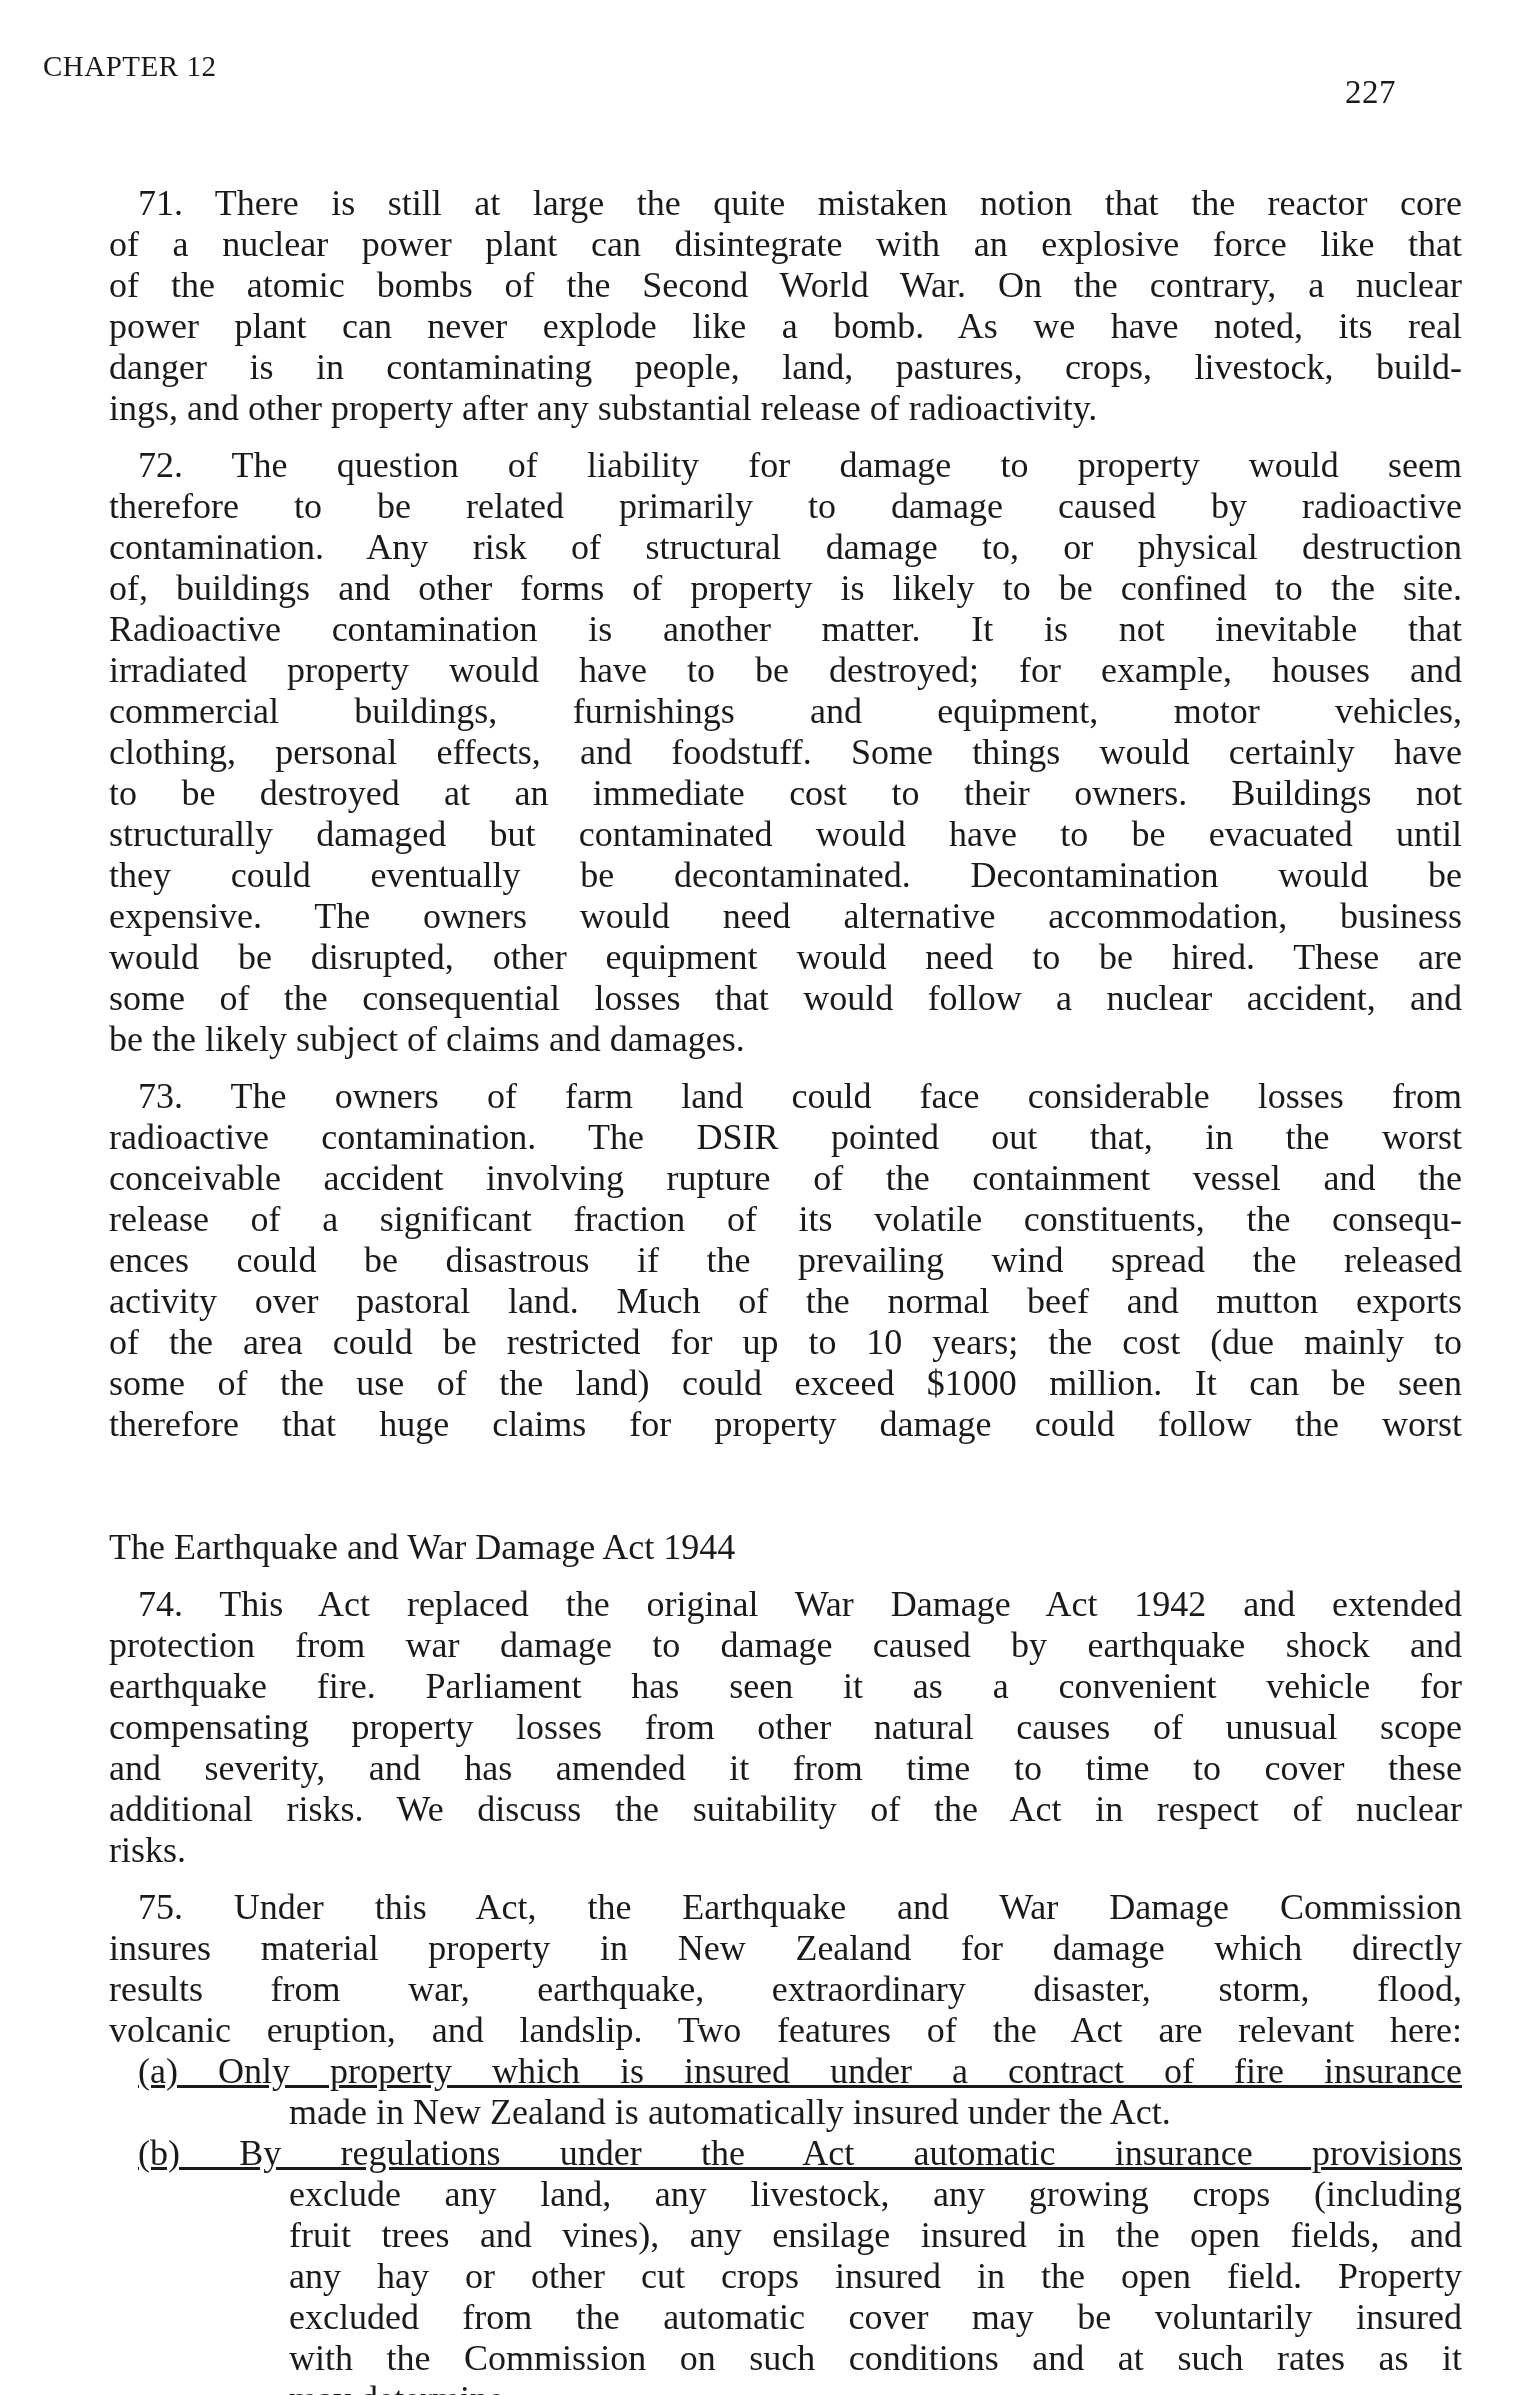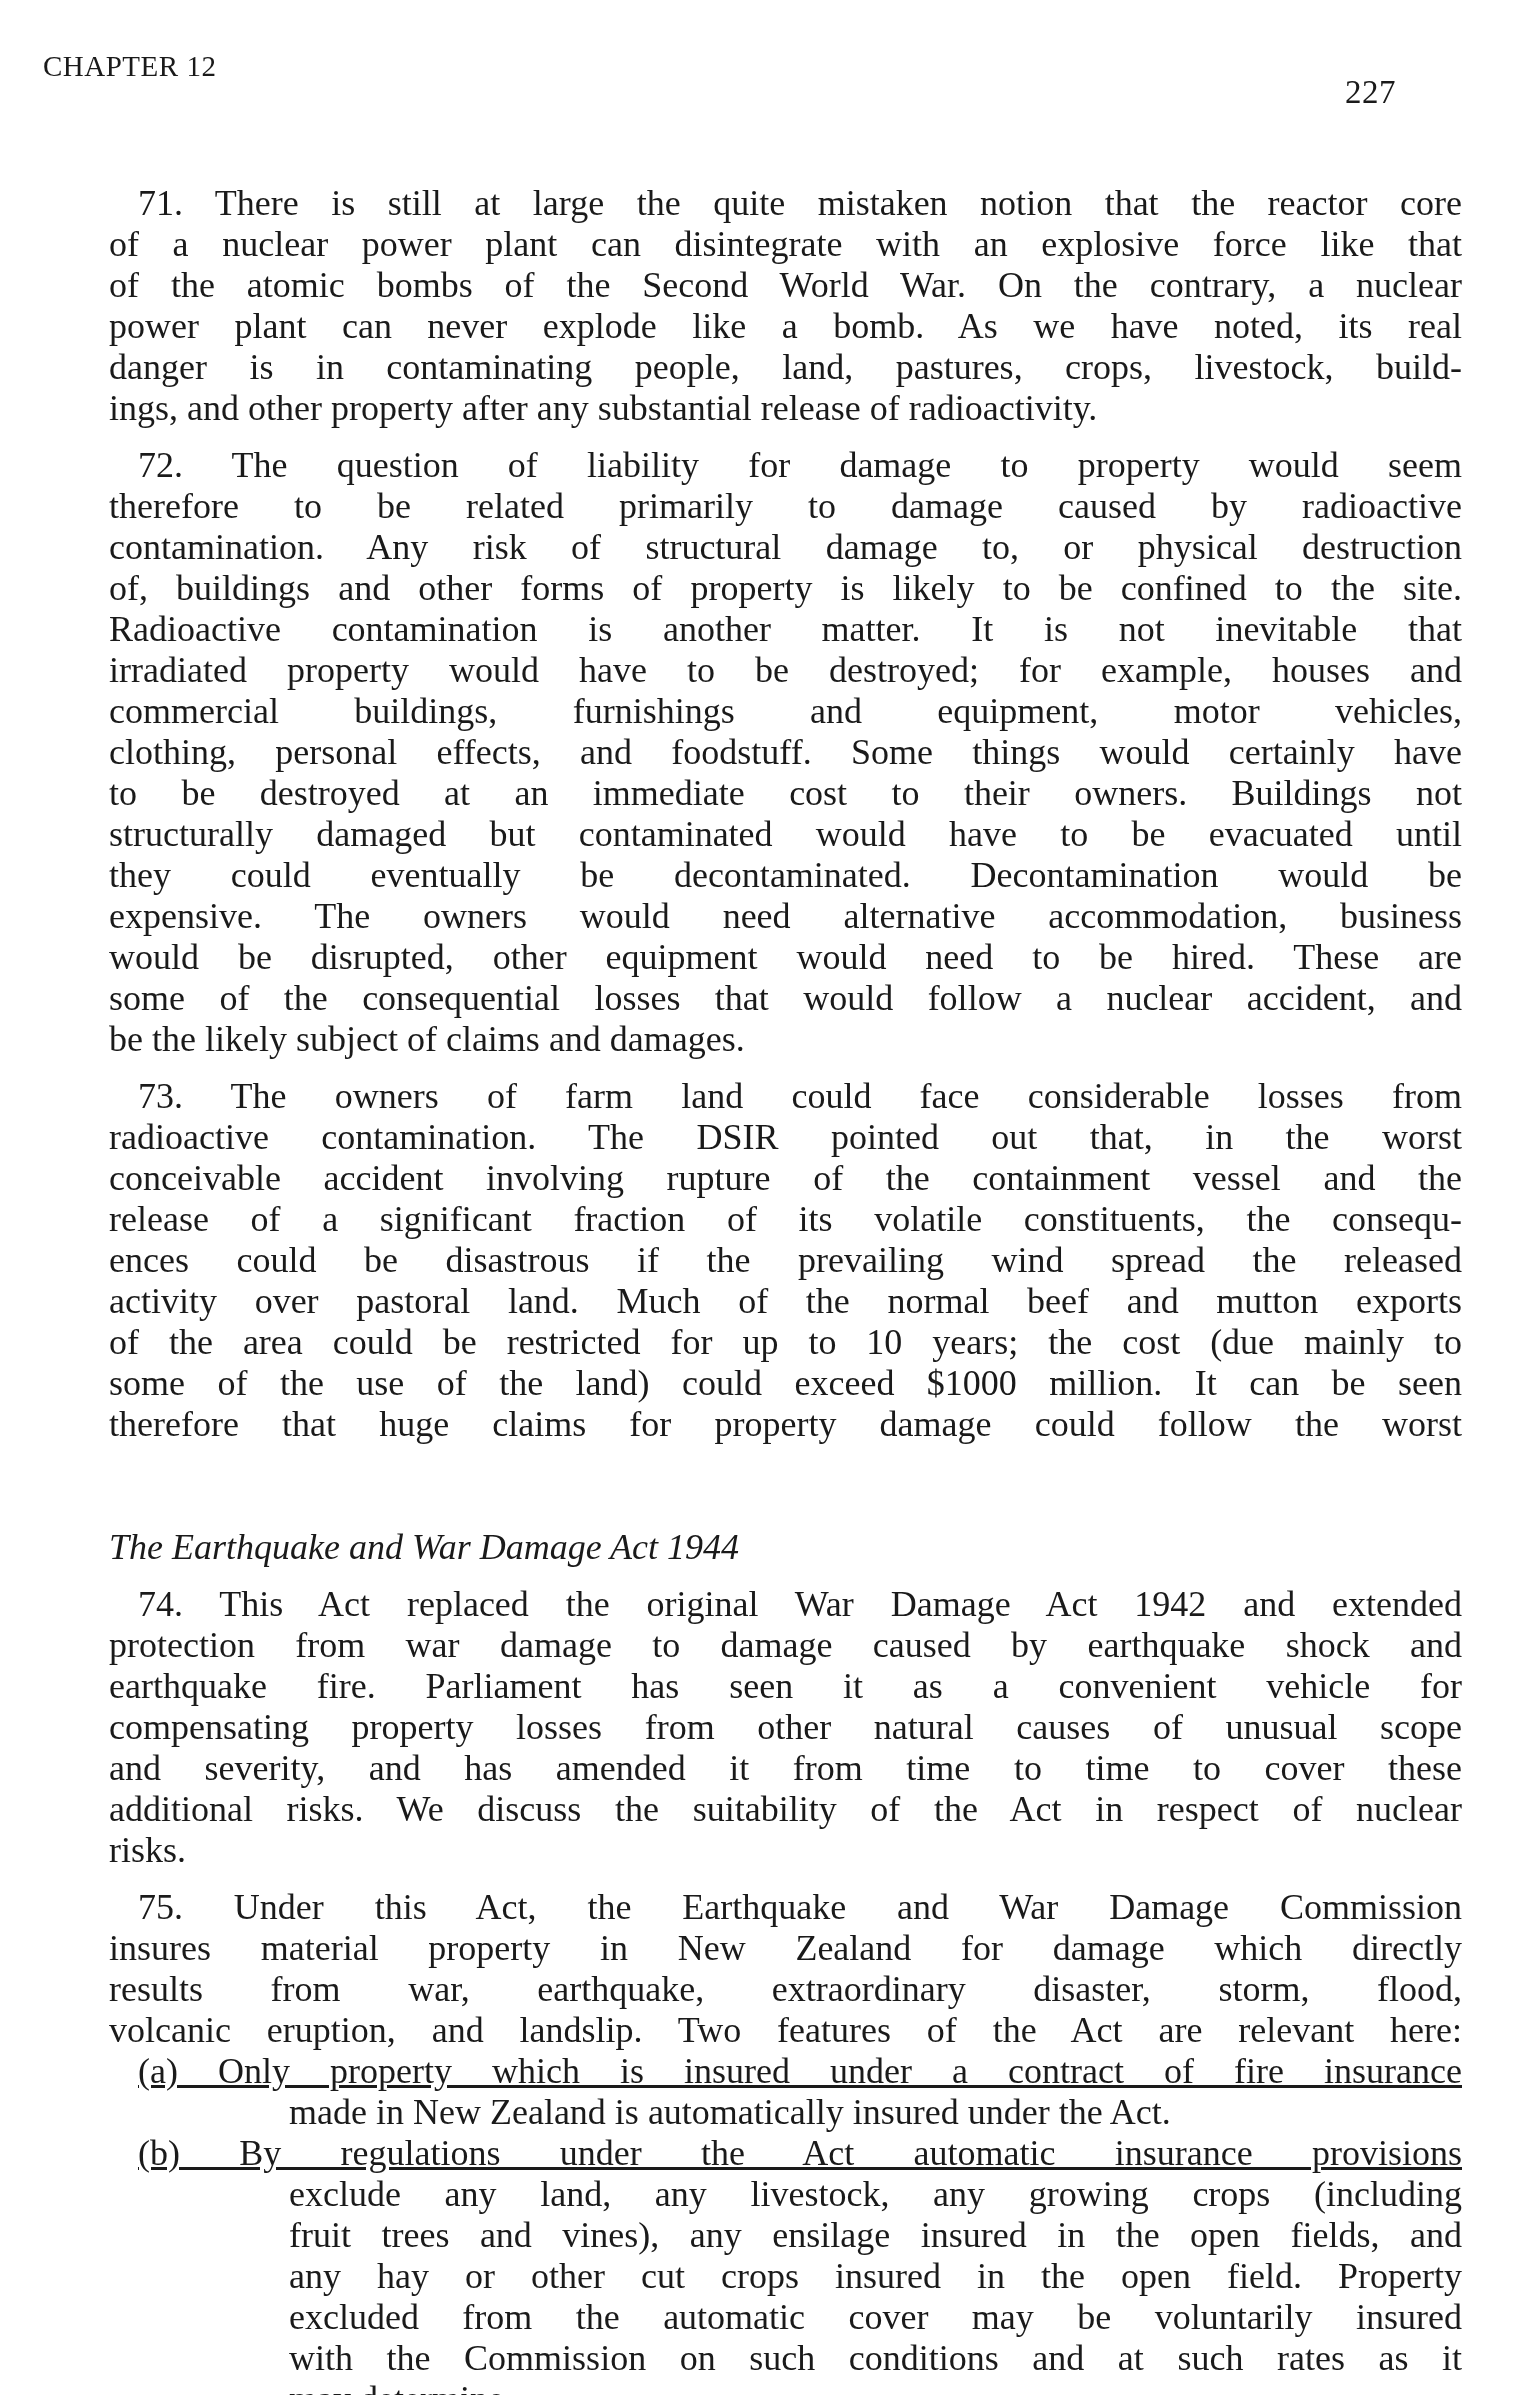--- a/index.html
+++ b/index.html
@@ -51,21 +51,20 @@
       height: 41px;
     }
     .line.last {
       text-align-last: left;
     }
     .line.indent {
       padding-left: 29px;
     }
     .section-heading {
       display: block;
-      font-style: italic;
       margin-top: 82px;
       height: 41px;
       font-size: 36px;
     }
     .list-first {
       padding-left: 29px;
       text-decoration: underline;
     }
     .list-cont {
       padding-left: 180px;

